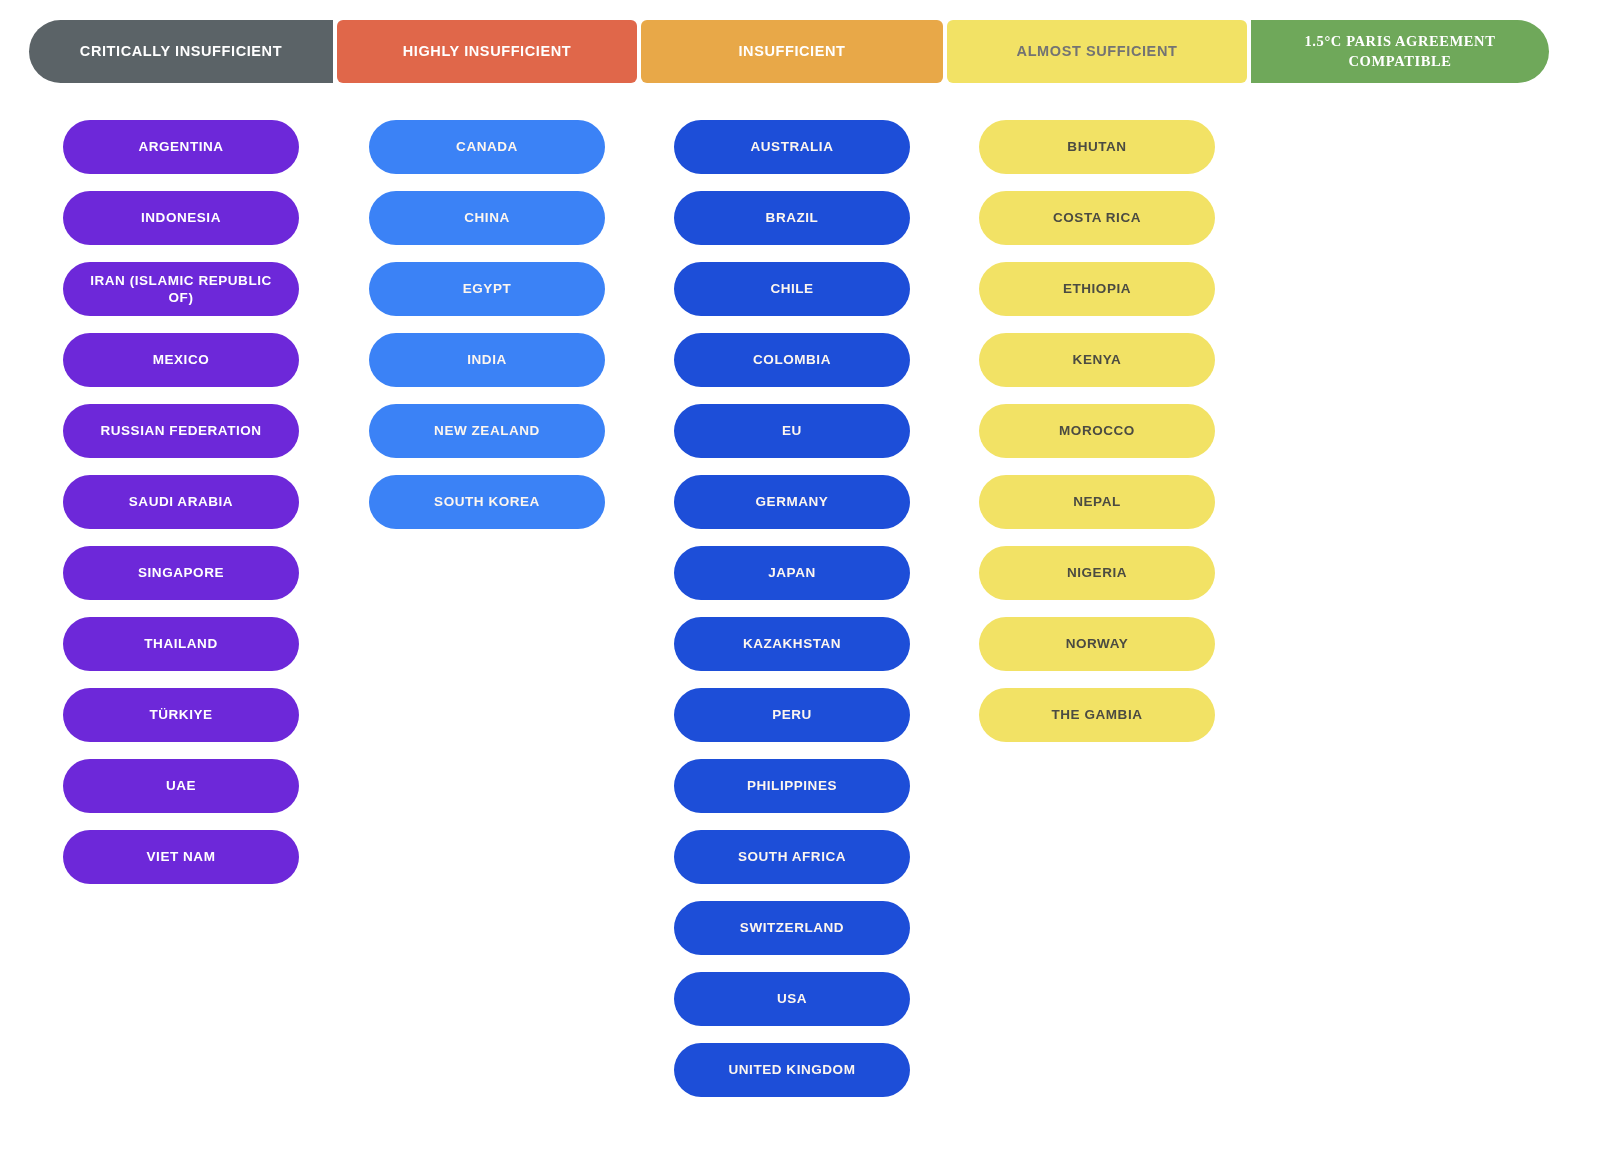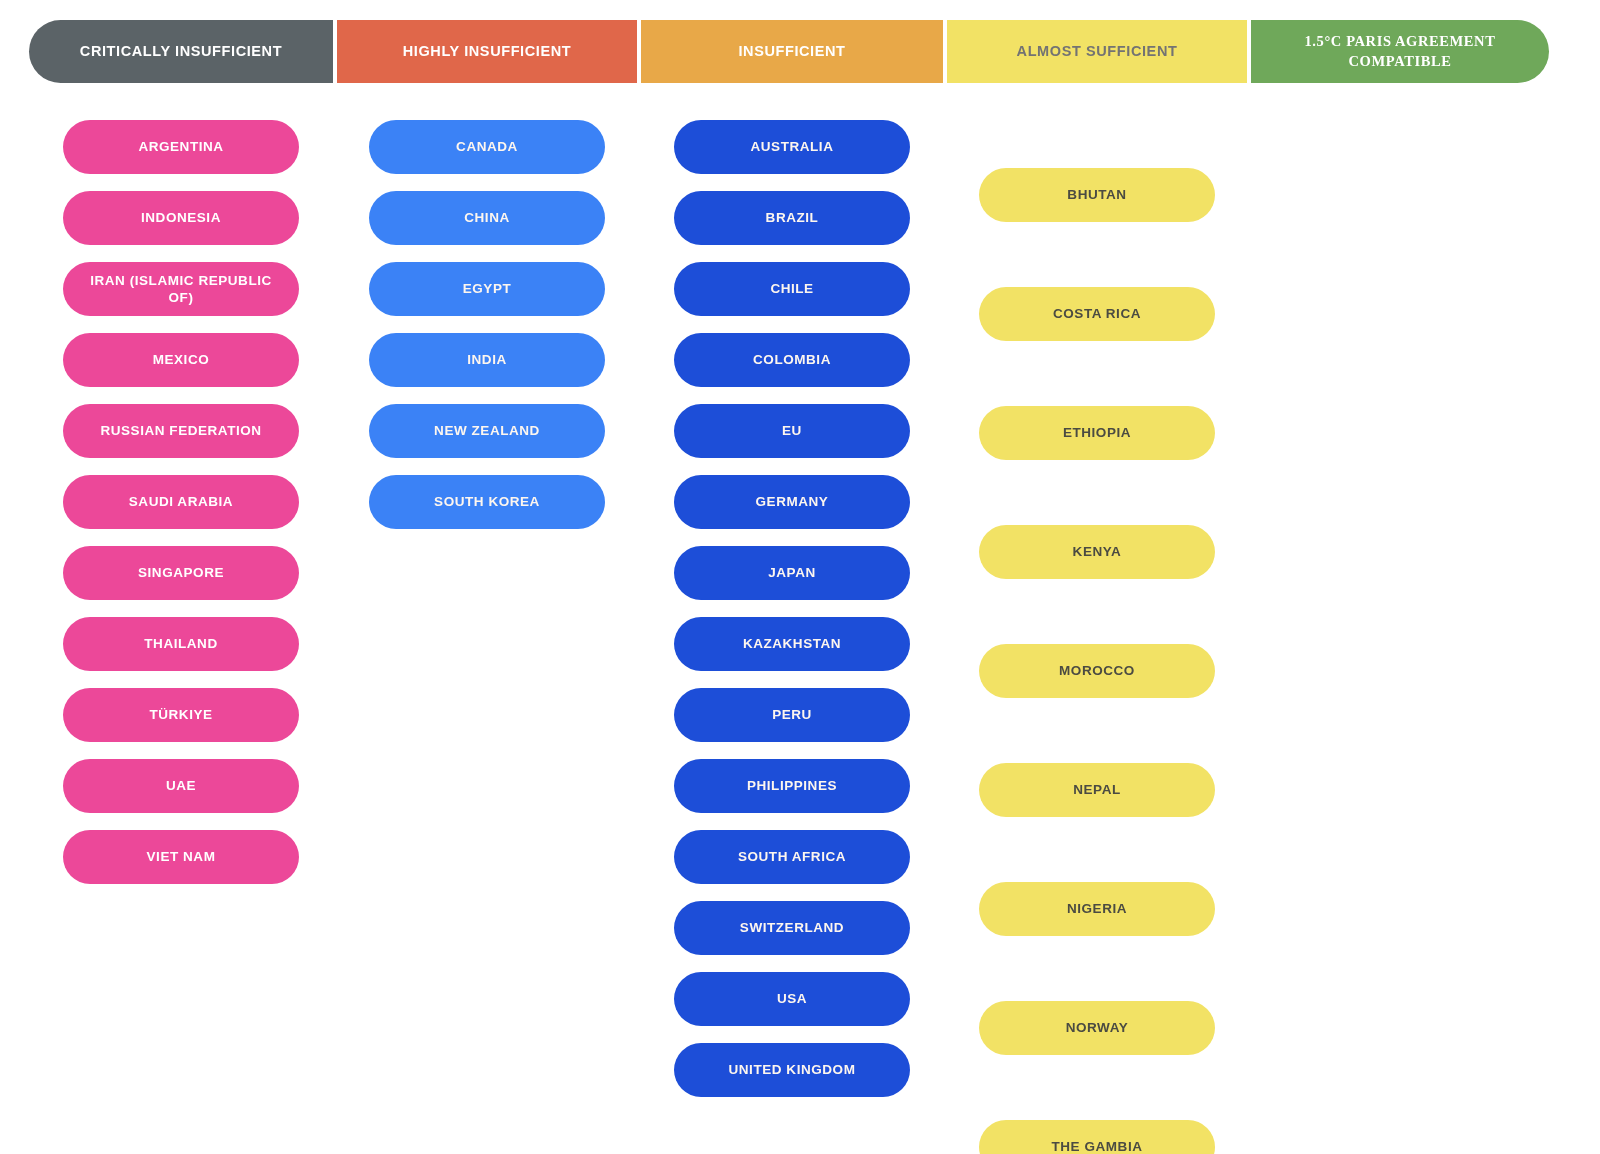--- a/index.html
+++ b/index.html
@@ -36,20 +36,21 @@
   }
   .header-cell {
     flex: 0 0 auto;
     height: 63px;
     display: flex;
     align-items: center;
     justify-content: center;
     text-align: center;
     box-sizing: border-box;
     padding: 0 10px;
+    border-radius: 6px;
   }
   .header-label {
     font-size: 14.5px;
     font-weight: bold;
     letter-spacing: 0.6px;
     line-height: 1.33;
     text-transform: uppercase;
   }
   .hc-0 { width: 304px; background: #5b6367; border-radius: 32px 0 0 32px; }
   .hc-1 { width: 300px; background: #e0674a; }
@@ -97,30 +98,30 @@
     padding: 0 14px;
   }
   .pill-label {
     font-size: 13.5px;
     font-weight: bold;
     letter-spacing: 0.55px;
     line-height: 1.28;
     text-transform: uppercase;
   }
 
-  .col-0 .pill { background: #ec4899; }
+  .col-0 .pill { background: #6d28d9; }
   .col-0 .pill-label { color: #ffffff; }
 
   .col-1 .pill { background: #3b82f6; }
   .col-1 .pill-label { color: #fdf6ef; }
 
   .col-2 .pill { background: #1d4ed8; }
   .col-2 .pill-label { color: #fdf6ef; }
 
-  .col-3 .pill { background: #f2e265; margin-top: 48px; }
+  .col-3 .pill { background: #f2e265; }
   .col-3 .pill-label { color: #4b4b42; }
 </style>
 </head>
 <body>
 
 <div id="board">
 
   <div class="header-row">
     <div class="header-cell hc-0">
       <span class="header-label">CRITICALLY INSUFFICIENT</span>

